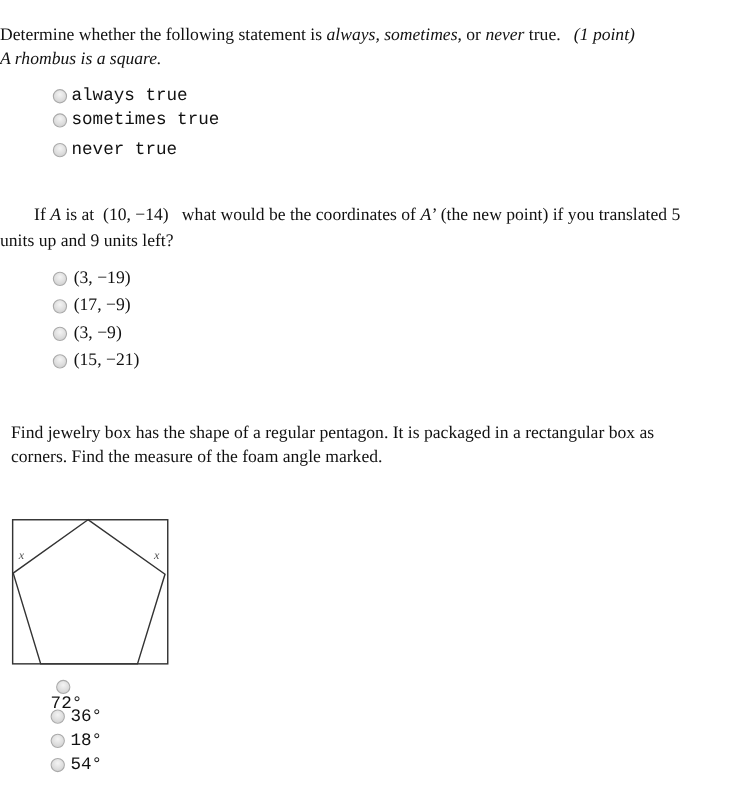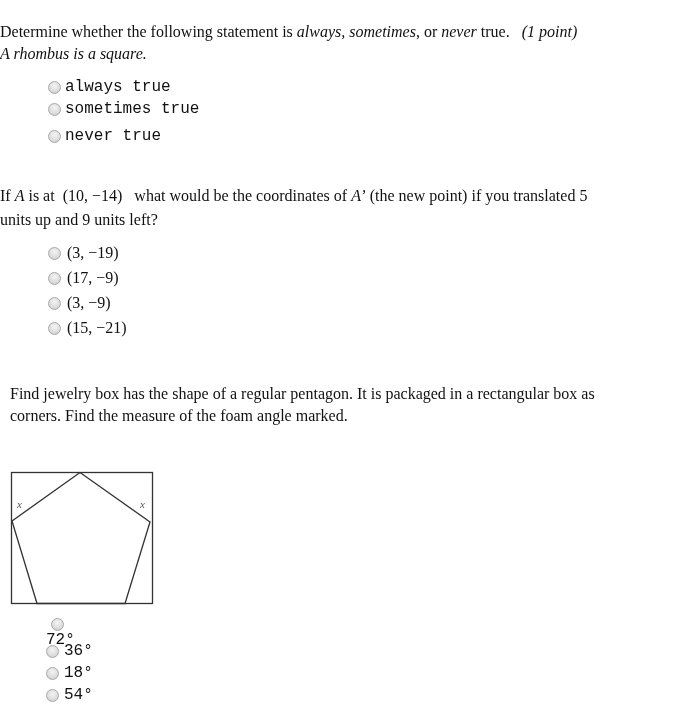--- a/index.html
+++ b/index.html
@@ -37,21 +37,21 @@
 </div>
 <div class="opt" style="left:48px; top:98px;">
   <span class="radio"></span>
   <span class="opt-label">sometimes true</span>
 </div>
 <div class="opt" style="left:48px; top:125px;">
   <span class="radio"></span>
   <span class="opt-label">never true</span>
 </div>
 
-<div class="abs q-text q2-text" style="left:0; top:184px;">
+<div class="abs q-text q2-text" style="left:0; top:184px;padding-left:31px;">
   <span>If </span><span class="it">A</span><span style="white-space:pre;"> is at  (10, −14)   what would be the coordinates of </span><span class="it">A’</span><span> (the new point) if you translated 5</span>
 </div>
 <div class="abs q-text q2-text" style="left:0; top:208px;">units up and 9 units left?</div>
 
 <div class="opt q2" style="left:48px; top:242px;">
   <span class="radio" style="margin-right:6px;"></span>
   <span class="opt-label">(3, −19)</span>
 </div>
 <div class="opt q2" style="left:48px; top:267px;">
   <span class="radio" style="margin-right:6px;"></span>

